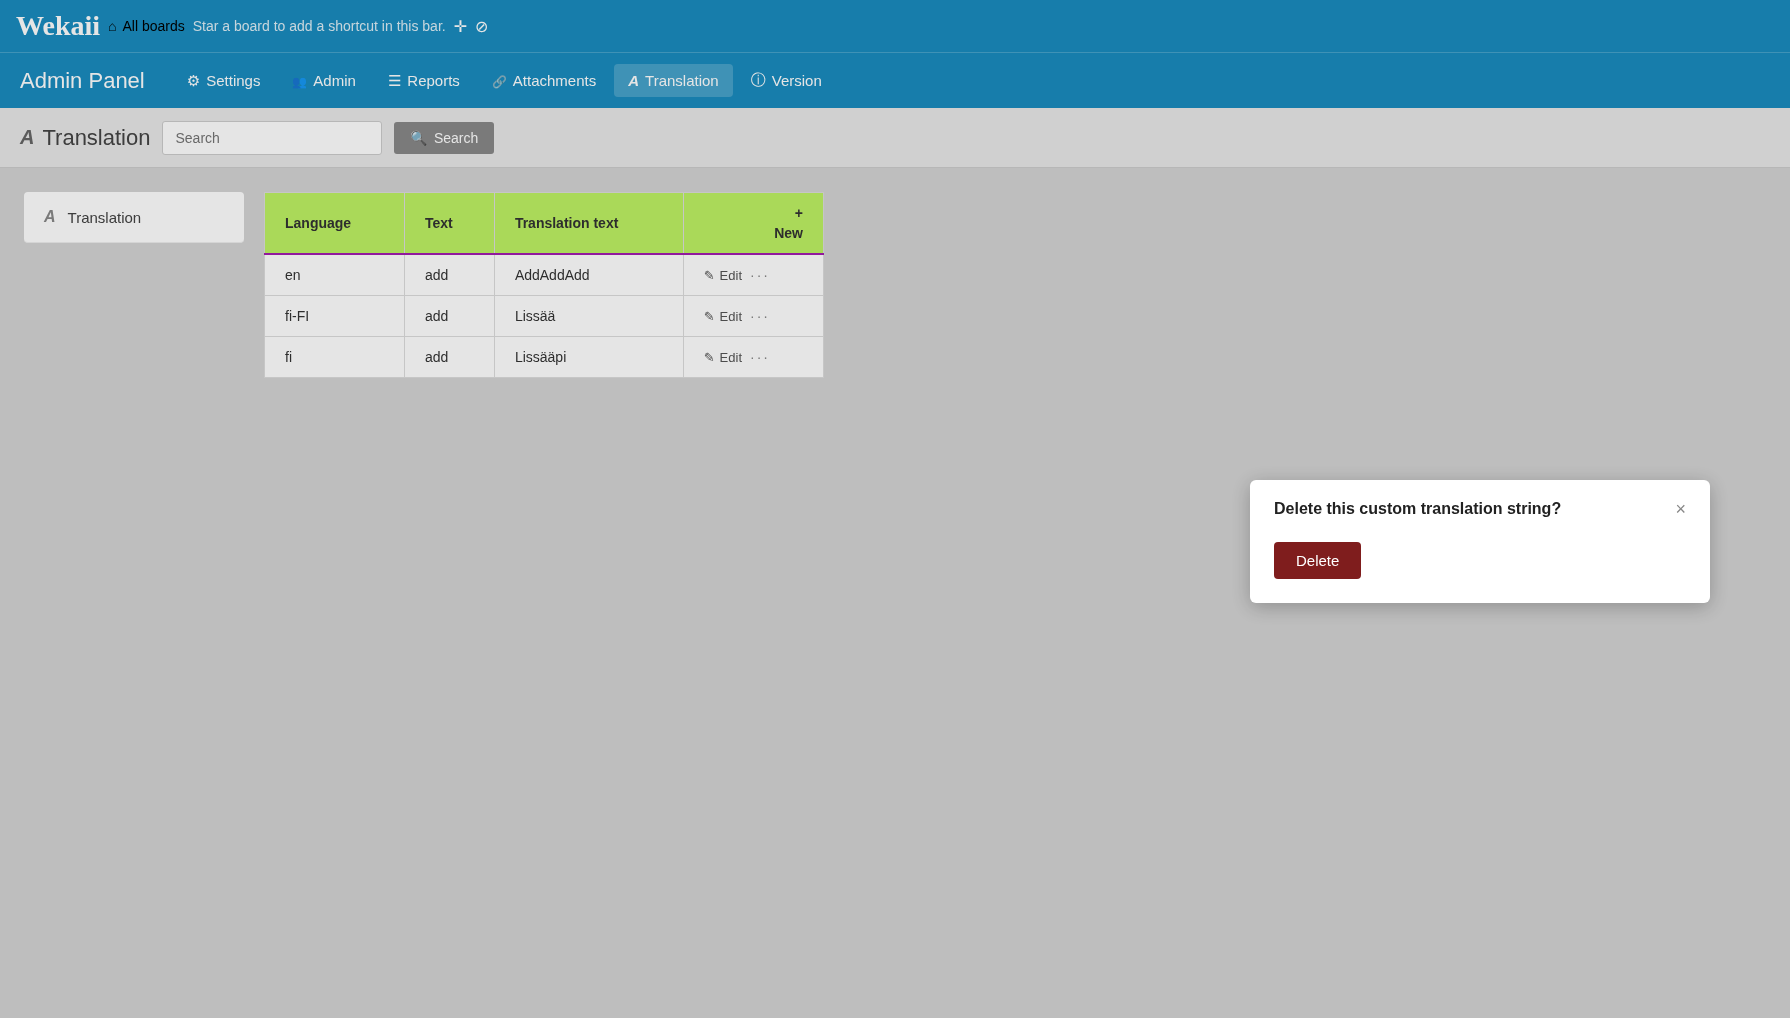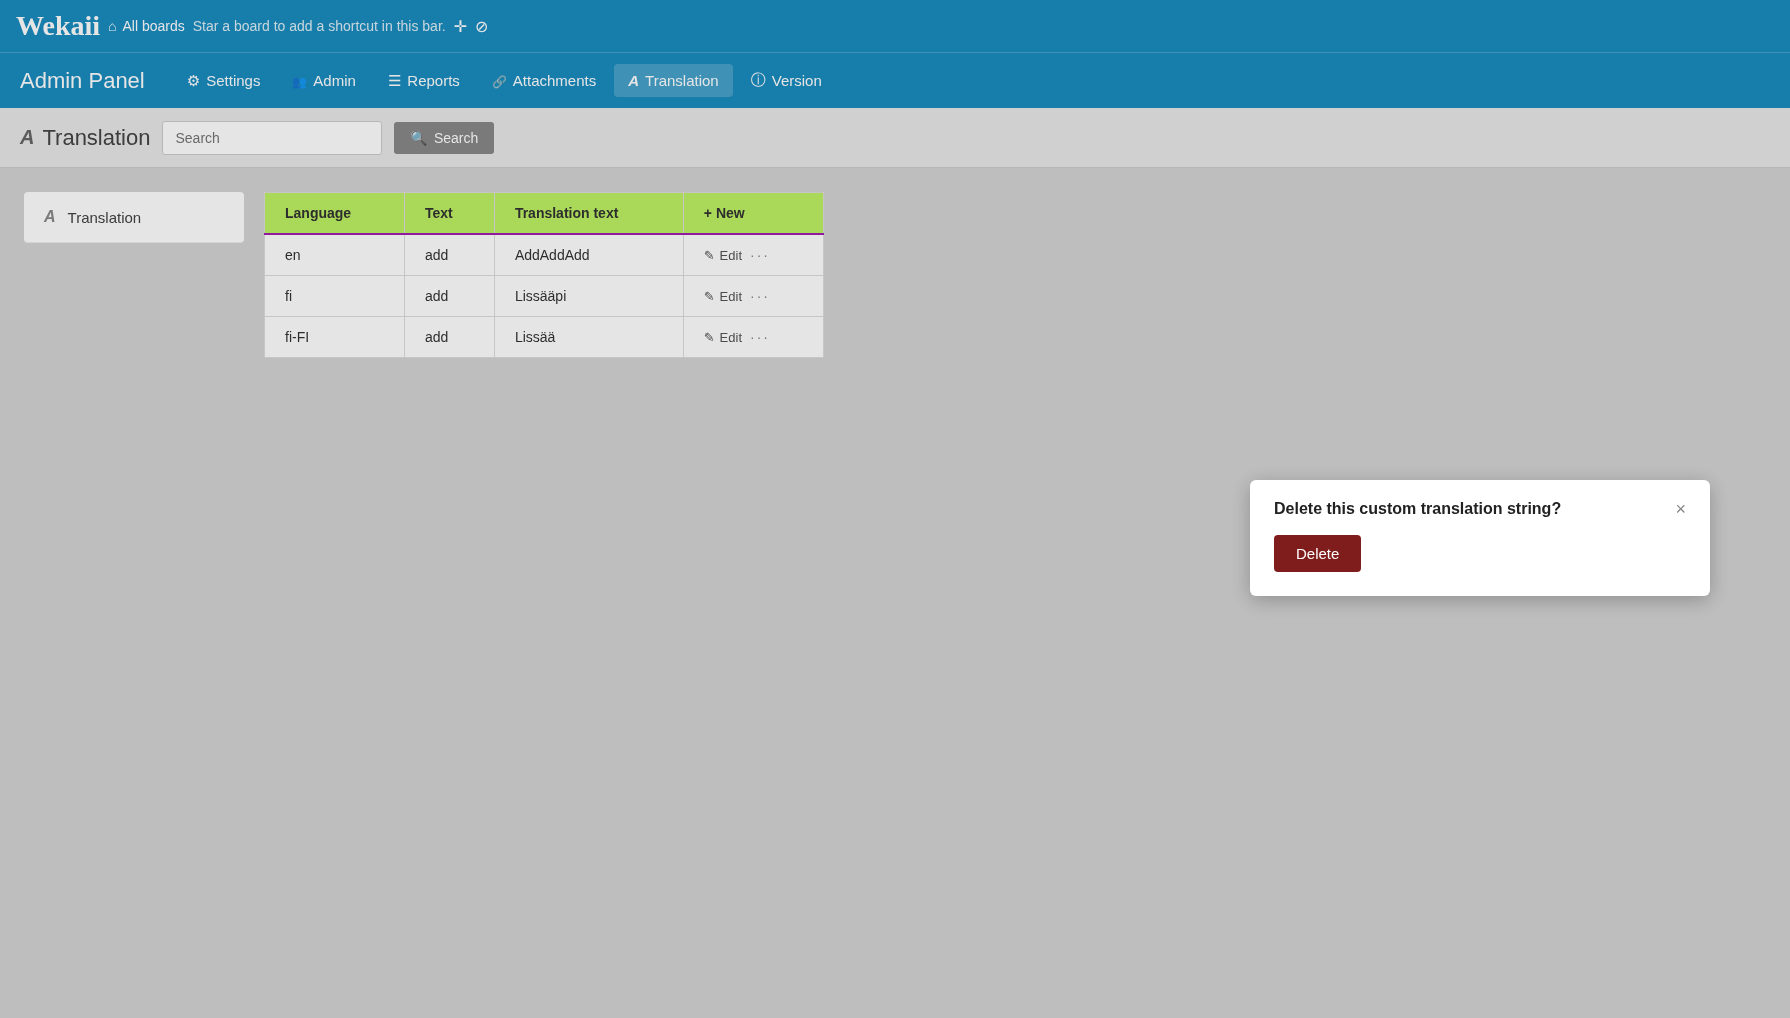--- a/index.html
+++ b/index.html
@@ -14,21 +14,21 @@
       padding: 0 16px;
     }
     .logo {
       color: white;
       font-size: 28px;
       font-family: cursive;
       font-weight: bold;
       margin-right: 8px;
     }
     .top-bar-link {
-      color: #ffffff;
+      color: #000000;
       display: flex;
       align-items: flex-start;
       gap: 6px;
       font-size: 14px;
       cursor: pointer;
       text-decoration: none;
     }
     .top-bar-info {
       color: rgba(255,255,255,0.85);
       font-size: 14px;
@@ -187,20 +187,21 @@
       color: #333;
       background: white;
     }
     .translation-table td:last-child { border-right: none; }
     .translation-table tr:last-child td { border-bottom: none; }
 
     .new-header {
       display: flex;
       align-items: flex-end;
       gap: 4px;
+      flex-direction: column;
     }
     .new-header .plus-icon {
       font-size: 14px;
       color: #333;
     }
 
     .action-cell {
       display: flex;
       align-items: center;
       gap: 8px;
@@ -236,21 +237,21 @@
       background: white;
       border-radius: 6px;
       box-shadow: 0 4px 20px rgba(0,0,0,0.25);
       z-index: 200;
       padding: 20px 24px 24px;
     }
     .dialog-header {
       display: flex;
       justify-content: space-between;
       align-items: center;
-      margin-bottom: 17px;
+      margin-bottom: 24px;
     }
     .dialog-title {
       font-size: 16px;
       font-weight: bold;
       color: #222;
     }
     .dialog-close {
       color: #888;
       cursor: pointer;
       font-size: 18px;
@@ -372,47 +373,47 @@
             <div class="action-cell">
               <span class="edit-btn">
                 <span>✎</span>
                 <span>Edit</span>
               </span>
               <span class="more-btn">···</span>
             </div>
           </td>
         </tr>
         <tr>
+          <td>fi-FI</td>
+          <td>add</td>
+          <td>Lissää</td>
+          <td>
+            <div class="action-cell">
+              <span class="edit-btn">
+                <span>✎</span>
+                <span>Edit</span>
+              </span>
+              <span class="more-btn">···</span>
+            </div>
+          </td>
+        </tr>
+        <tr>
           <td>fi</td>
           <td>add</td>
           <td>Lissääpi</td>
           <td>
             <div class="action-cell">
               <span class="edit-btn">
                 <span>✎</span>
                 <span>Edit</span>
               </span>
               <span class="more-btn">···</span>
             </div>
           </td>
         </tr>
-        <tr>
-          <td>fi-FI</td>
-          <td>add</td>
-          <td>Lissää</td>
-          <td>
-            <div class="action-cell">
-              <span class="edit-btn">
-                <span>✎</span>
-                <span>Edit</span>
-              </span>
-              <span class="more-btn">···</span>
-            </div>
-          </td>
-        </tr>
       </tbody>
     </table>
   </div>
 </div>
 
 <div class="dialog-overlay"></div>
 
 <div class="dialog">
   <div class="dialog-header">
     <span class="dialog-title">Delete this custom translation string?</span>

